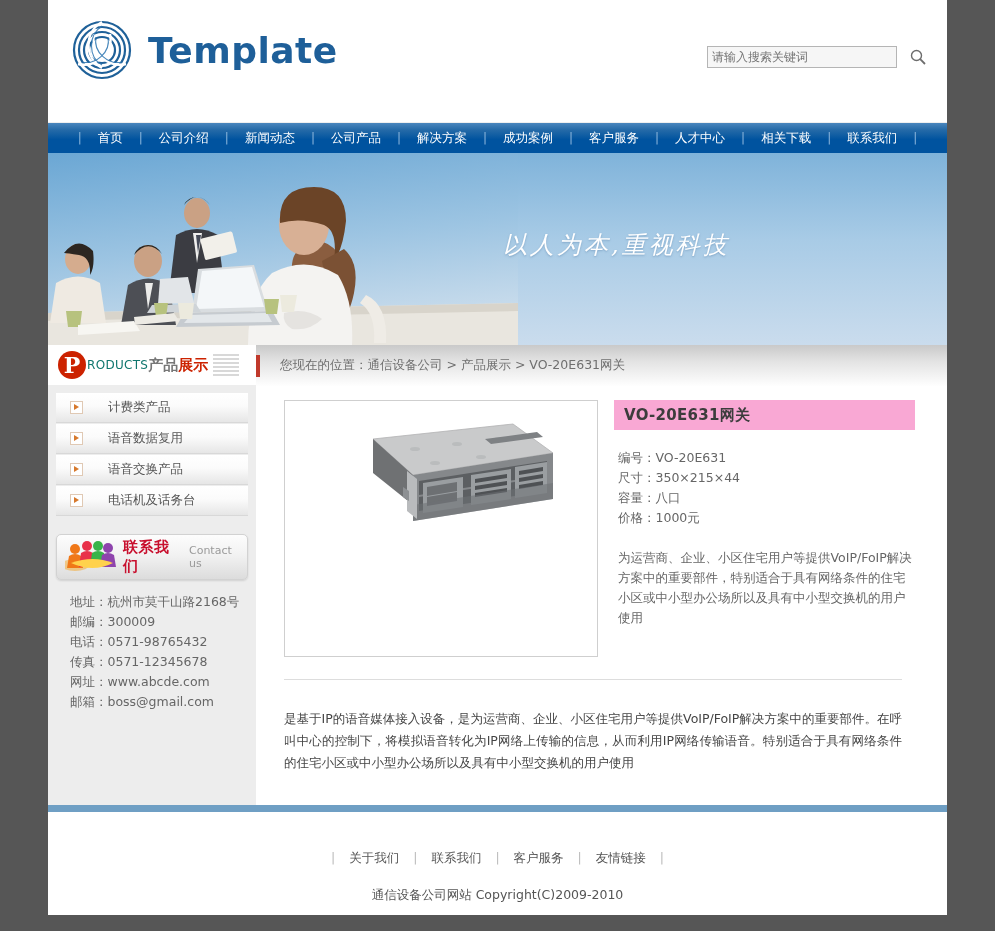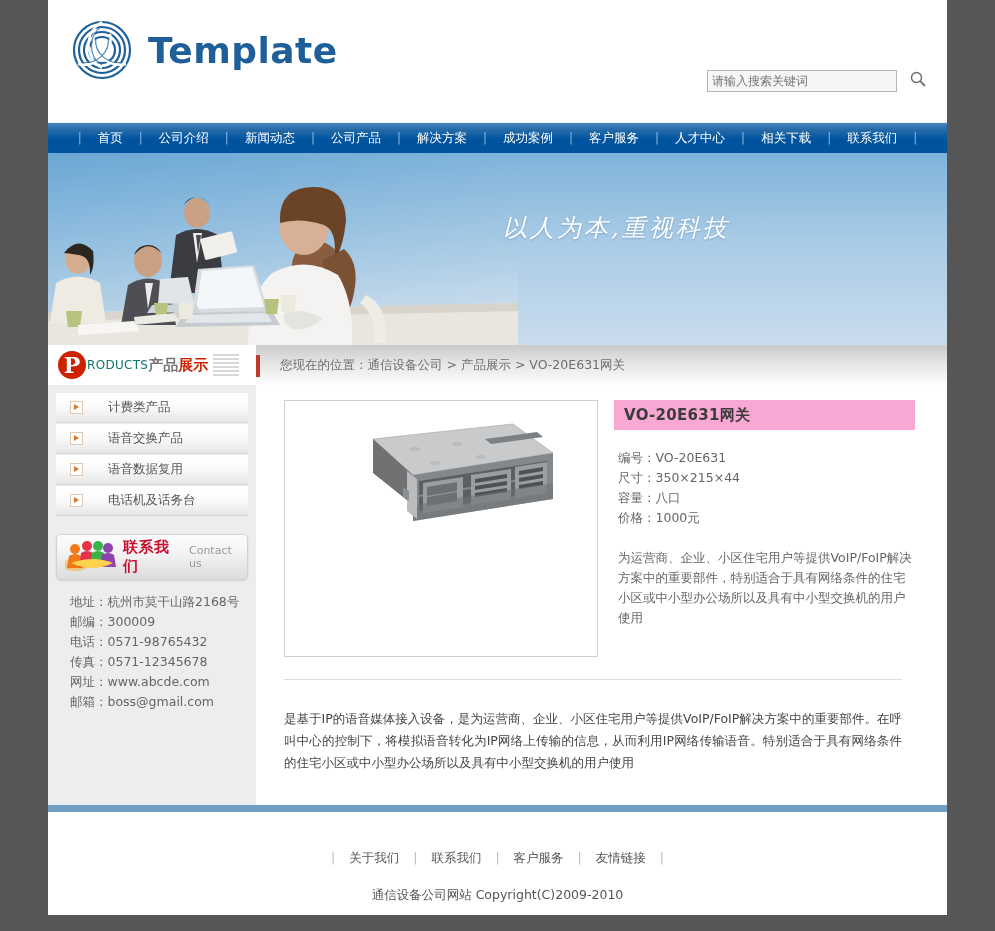--- a/index.html
+++ b/index.html
@@ -50,22 +50,23 @@
     margin-left: 14px;
     font-family: "DejaVu Sans", "Liberation Sans", sans-serif;
     font-size: 36px;
     font-weight: bold;
     color: #1e5f99;
     letter-spacing: 0.5px;
   }
   .search-area {
     position: absolute;
     right: 20px;
-    top: 70px;
-    display: flex;
+    top: 46px;
+    display: flex;
+    align-items: center;
   }
   .search-input {
     width: 180px;
     height: 18px;
     border: 1px solid #b5b5b5;
     background: #f6f6f6;
     font-family: "DejaVu Sans", "Liberation Sans", sans-serif;
     font-size: 12px;
     color: #8a8a8a;
     padding: 1px 4px;
@@ -119,21 +120,21 @@
     position: absolute;
     left: 0;
     top: 0;
     width: 470px;
     height: 192px;
     overflow: hidden;
   }
   .banner-slogan {
     position: absolute;
     left: 455px;
-    top: 59px;
+    top: 76px;
     font-family: "DejaVu Serif", "Liberation Serif", serif;
     font-style: italic;
     font-size: 24px;
     color: #ffffff;
     letter-spacing: 3px;
     text-shadow: 0 1px 2px rgba(90,130,170,.55);
     white-space: nowrap;
   }
 
   
@@ -545,25 +546,25 @@
           <span class="side-head-bars"></span>
         </div>
 
         <div class="side-menu">
           <div class="side-item">
             <span class="bullet"></span>
             <span class="side-label">计费类产品</span>
           </div>
           <div class="side-item">
             <span class="bullet"></span>
-            <span class="side-label">语音交换产品</span>
+            <span class="side-label">语音数据复用</span>
           </div>
           <div class="side-item">
             <span class="bullet"></span>
-            <span class="side-label">语音数据复用</span>
+            <span class="side-label">语音交换产品</span>
           </div>
           <div class="side-item">
             <span class="bullet"></span>
             <span class="side-label">电话机及话务台</span>
           </div>
         </div>
 
         <div class="contact-box">
           <div class="contact-head">
             <span>

